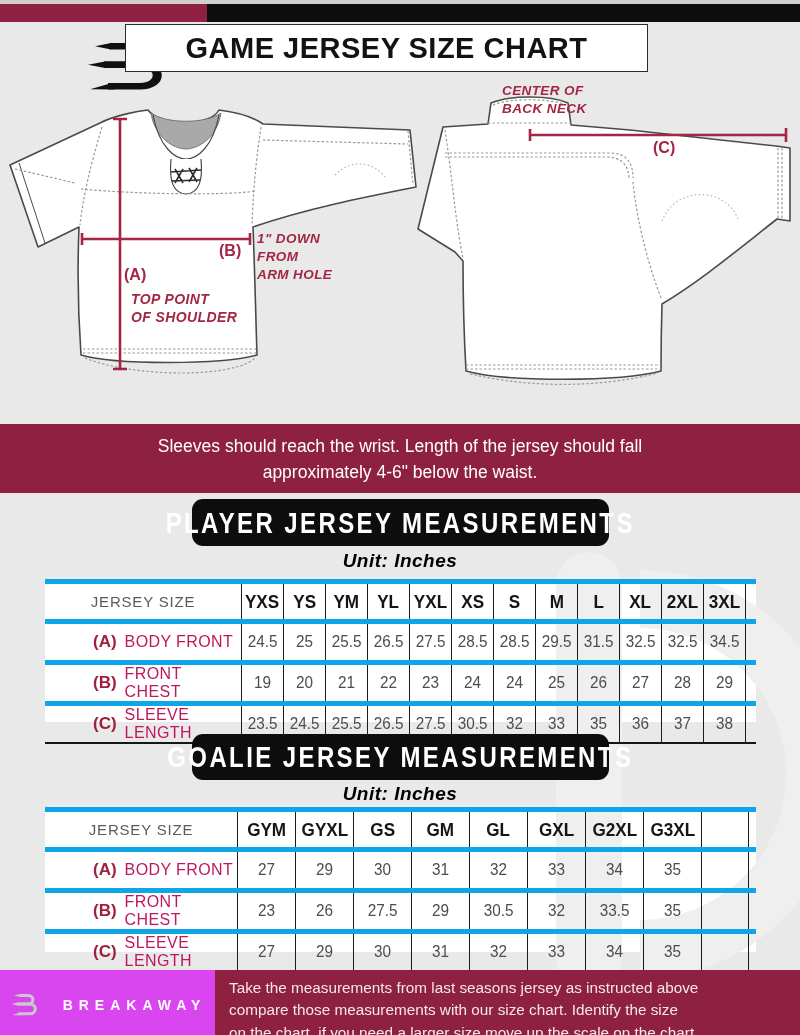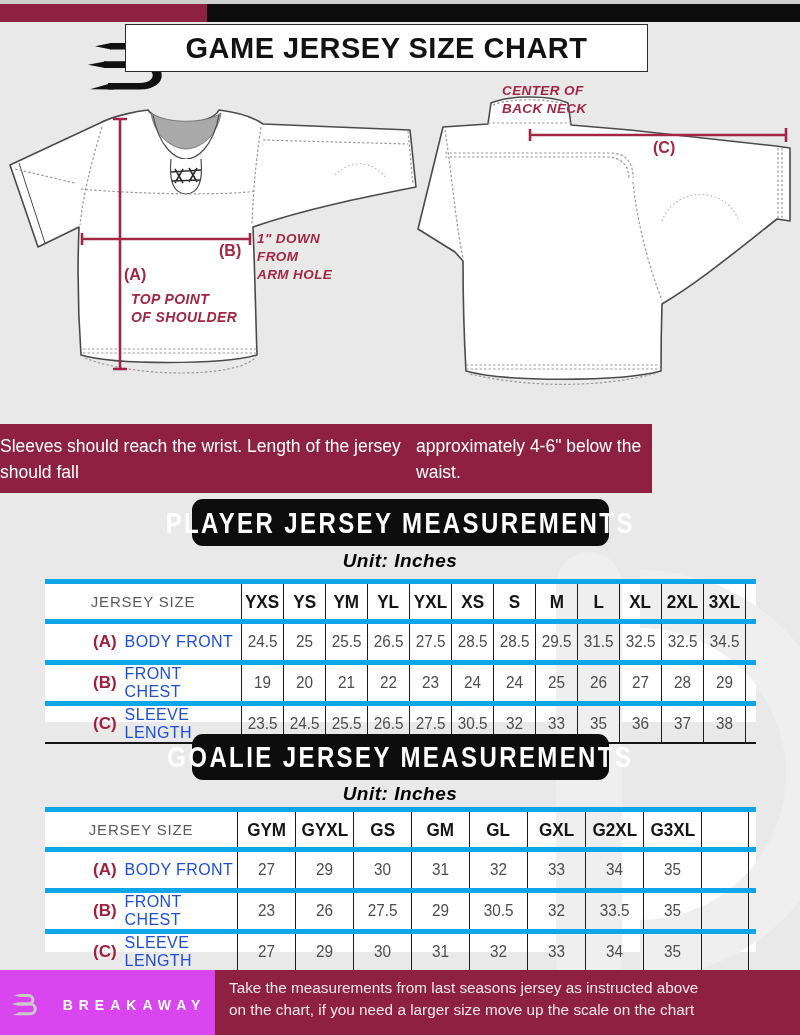--- a/index.html
+++ b/index.html
@@ -17,22 +17,22 @@
   .title-box span{font-size:29px;font-weight:800;color:#131313;letter-spacing:.5px;white-space:nowrap;}
   .year-box{left:648px;top:17px;width:152px;height:51px;background:#8e2142;display:flex;align-items:center;justify-content:center;}
   .year-box span{color:#fff;font-weight:700;font-size:21px;letter-spacing:3px;display:inline-block;transform:scaleX(.95);}
   .logo{left:80px;top:26px;width:100px;height:74px;}
 
   
   .dlabel{color:#a32744;font-weight:800;font-size:16px;}
   .dtext{color:#a32744;font-style:italic;font-weight:600;font-size:13.5px;line-height:18px;letter-spacing:.4px;}
 
   
-  .banner{left:0;top:420px;width:652px;height:69px;background:#8e2142;color:#fff;
-          display:flex;align-items:center;justify-content:center;}
+  .banner{left:0;top:420px;width:800px;height:69px;background:#8e2142;color:#fff;
+          display:flex;flex-direction:column;align-items:center;justify-content:center;}
   .banner div{font-size:17.5px;line-height:26px;}
 
   
   .pill{left:0;right:0;margin:0 auto;width:417px;height:47px;background:#0d0d0d;border-radius:11px;
         display:flex;align-items:center;justify-content:center;}
   .pill span{color:#fff;font-weight:700;font-size:30px;letter-spacing:3px;white-space:nowrap;
              display:inline-block;transform:scaleX(.8);}
   .unit{left:0;right:0;text-align:center;font-style:italic;font-weight:700;font-size:19px;color:#000000;letter-spacing:.5px;}
 
   
@@ -43,21 +43,21 @@
   .cell{display:flex;align-items:center;justify-content:center;height:36px;}
   .hrow .cell{height:35px;}
   .bcell{border-left:1.5px solid #1c1c1c;}
   .tailcell{border-left:1.5px solid #1c1c1c;}
   .label-header{font-size:15px;color:#5a5a5a;letter-spacing:.8px;}
   .size-head{font-size:19px;font-weight:700;color:#151515;}
   .size-head span,.val span{display:inline-block;transform:scaleX(.9);white-space:nowrap;}
   .val{font-size:17px;color:#4d4d4d;}
   .rowlabel{justify-content:flex-start;padding-left:48px;}
   .rowlabel .key{color:#9f1f3d;font-weight:800;font-size:17px;margin-right:8px;}
-  .rowlabel .lbl{color:#1d4ed8;font-size:16px;letter-spacing:.4px;}
+  .rowlabel .lbl{color:#be185d;font-size:16px;letter-spacing:.4px;}
 
   
   .footer-black{left:0;top:966px;width:215px;height:69px;background:#d946ef;display:flex;align-items:center;justify-content:center;gap:20px;}
   .brand{color:#fff;font-weight:700;font-size:14px;letter-spacing:6px;}
   .footer-maroon{left:215px;top:966px;width:585px;height:69px;background:#8e2142;color:#f3e6ec;
                  padding:7px 10px 0 14px;}
   .footer-maroon div{font-size:15.3px;line-height:22.3px;white-space:nowrap;}
 
   svg{display:block;}
 </style>
@@ -477,16 +477,17 @@
       <path d="M30,22 L56,22 C75,22 75,47 56,47 L24,47" fill="none" stroke="#c9c9c9" stroke-width="9"></path>
       <path d="M24,47 L60,47 C83,47 83,76 60,76 L28,76" fill="none" stroke="#c9c9c9" stroke-width="9"></path>
       <path d="M31,17.5 L15,22 L31,26.5 Z" fill="#c9c9c9"></path>
       <path d="M25,42.5 L8,47 L25,51.5 Z" fill="#c9c9c9"></path>
       <path d="M32,71.5 L10,80 L34,80.5 Z" fill="#c9c9c9"></path>
     </svg>
     <span class="brand">BREAKAWAY</span>
   </div>
   <div class="abs footer-maroon z3">
     <div>Take the measurements from last seasons jersey as instructed above</div>
+    <div>compare those measurements  with our size chart. Identify the size</div>
     <div>on the chart, if you need a larger size move up the scale on the chart</div>
   </div>
 
 </div>
 
 </body></html>

